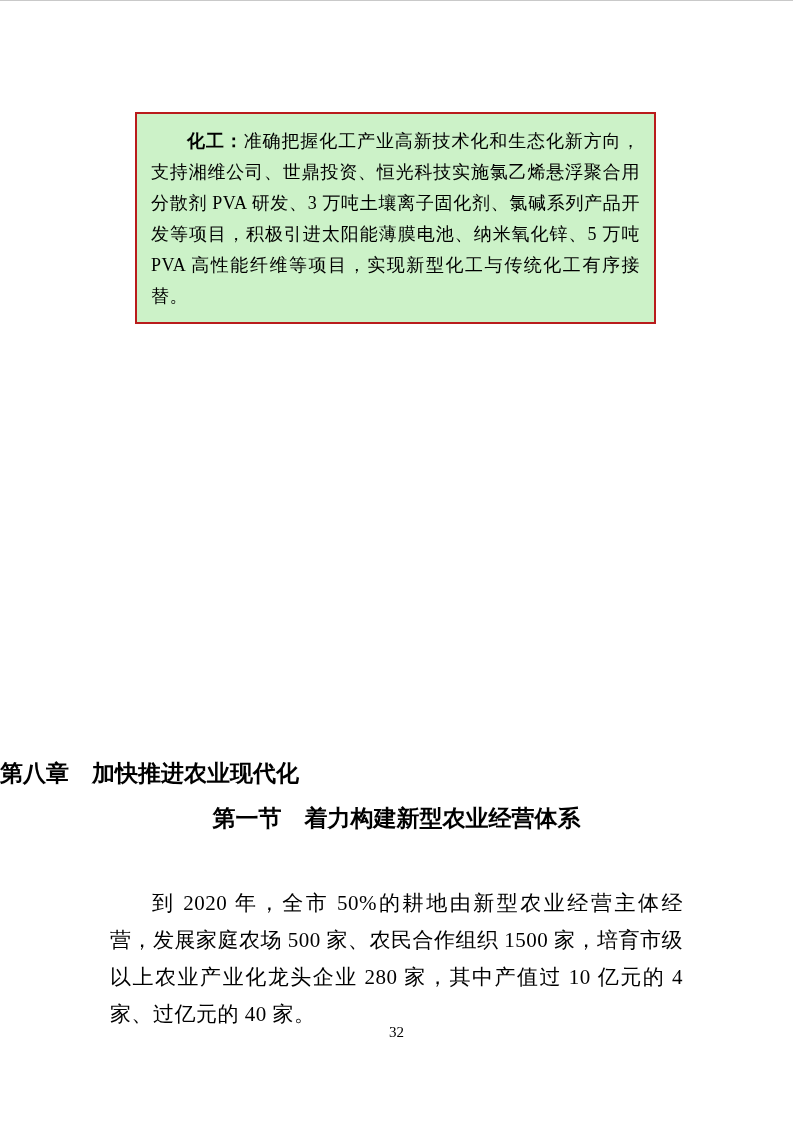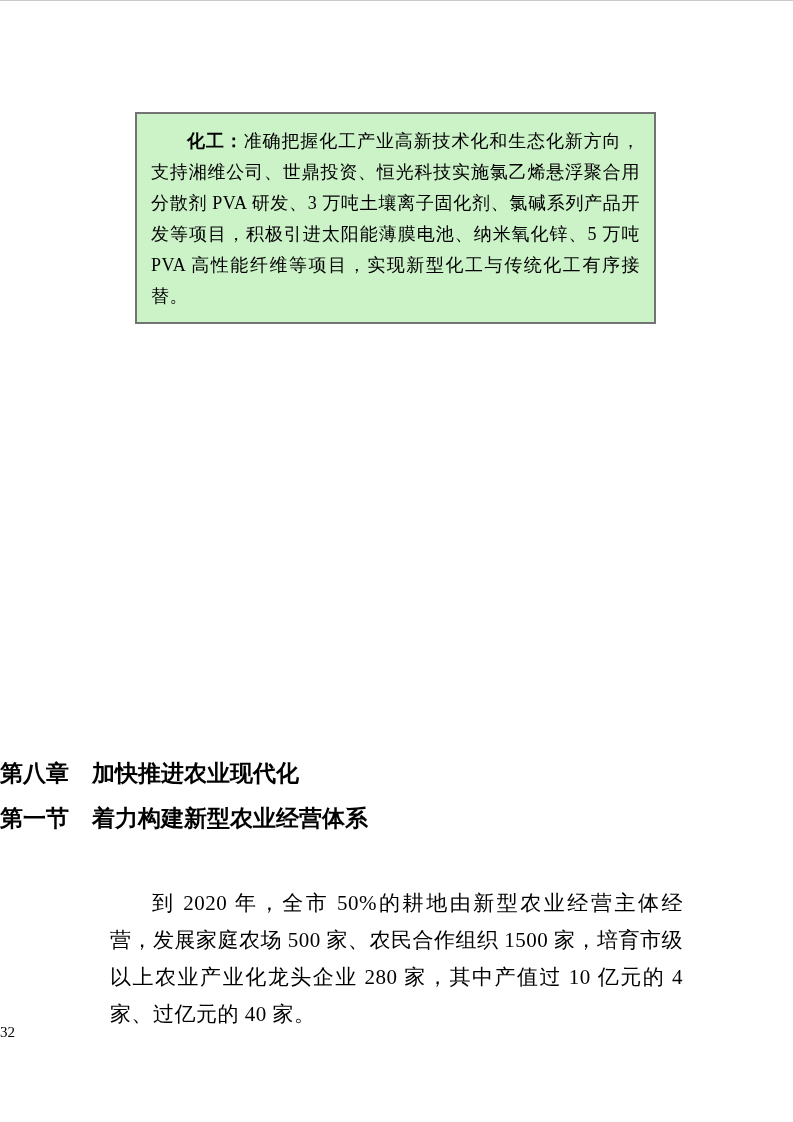--- a/index.html
+++ b/index.html
@@ -18,21 +18,21 @@
     position: absolute;
     top: 0; left: 0; right: 0;
     height: 1px;
     background: #c9c9c9;
   }
   .green-box {
     position: absolute;
     left: 135px;
     top: 112px;
     width: 521px;
-    border: 2px solid #737373;
+    border: 2px solid #b91c1c;
     background: #ccf2c8;
     padding: 12px 14px 10px 14px;
   }
   .green-box p {
     font-size: 18px;
     line-height: 31px;
     text-indent: 2em;
     text-align: justify;
     margin-bottom: 9px;
     letter-spacing: 0.5px;
@@ -50,21 +50,21 @@
     text-align: left;
     font-family: "Liberation Sans", "DejaVu Sans", sans-serif;
     font-weight: bold;
     font-size: 23px;
   }
   .section-heading {
     position: absolute;
     top: 803px;
     left: 0;
     width: 100%;
-    text-align: left;
+    text-align: center;
     font-family: "Liberation Serif", "DejaVu Serif", serif;
     font-weight: bold;
     font-size: 23px;
   }
   .body-paragraph {
     position: absolute;
     top: 861px;
     left: 110px;
     width: 573px;
     font-size: 21px;
@@ -72,21 +72,21 @@
     text-indent: 2em;
     text-align: justify;
     letter-spacing: 0.5px;
     margin-top: 24px;
   }
   .page-number {
     position: absolute;
     top: 1024px;
     left: 0;
     width: 100%;
-    text-align: left;
+    text-align: center;
     font-size: 15px;
   }
 </style>
 </head>
 <body>
 
 <div class="page">
   <div class="top-edge"></div>
 
   <div class="green-box">

